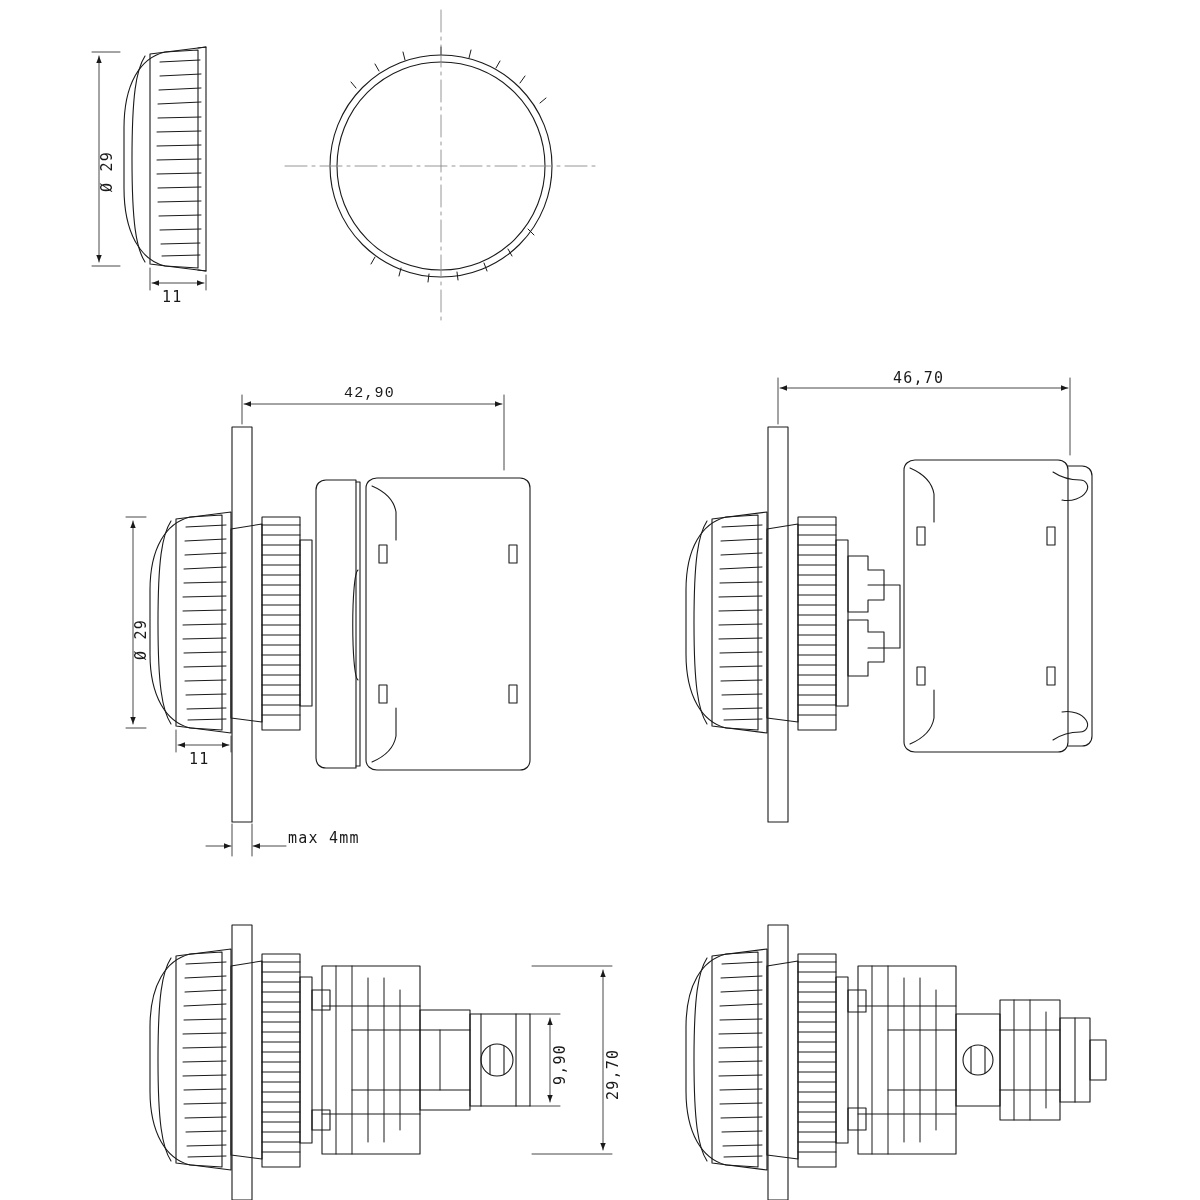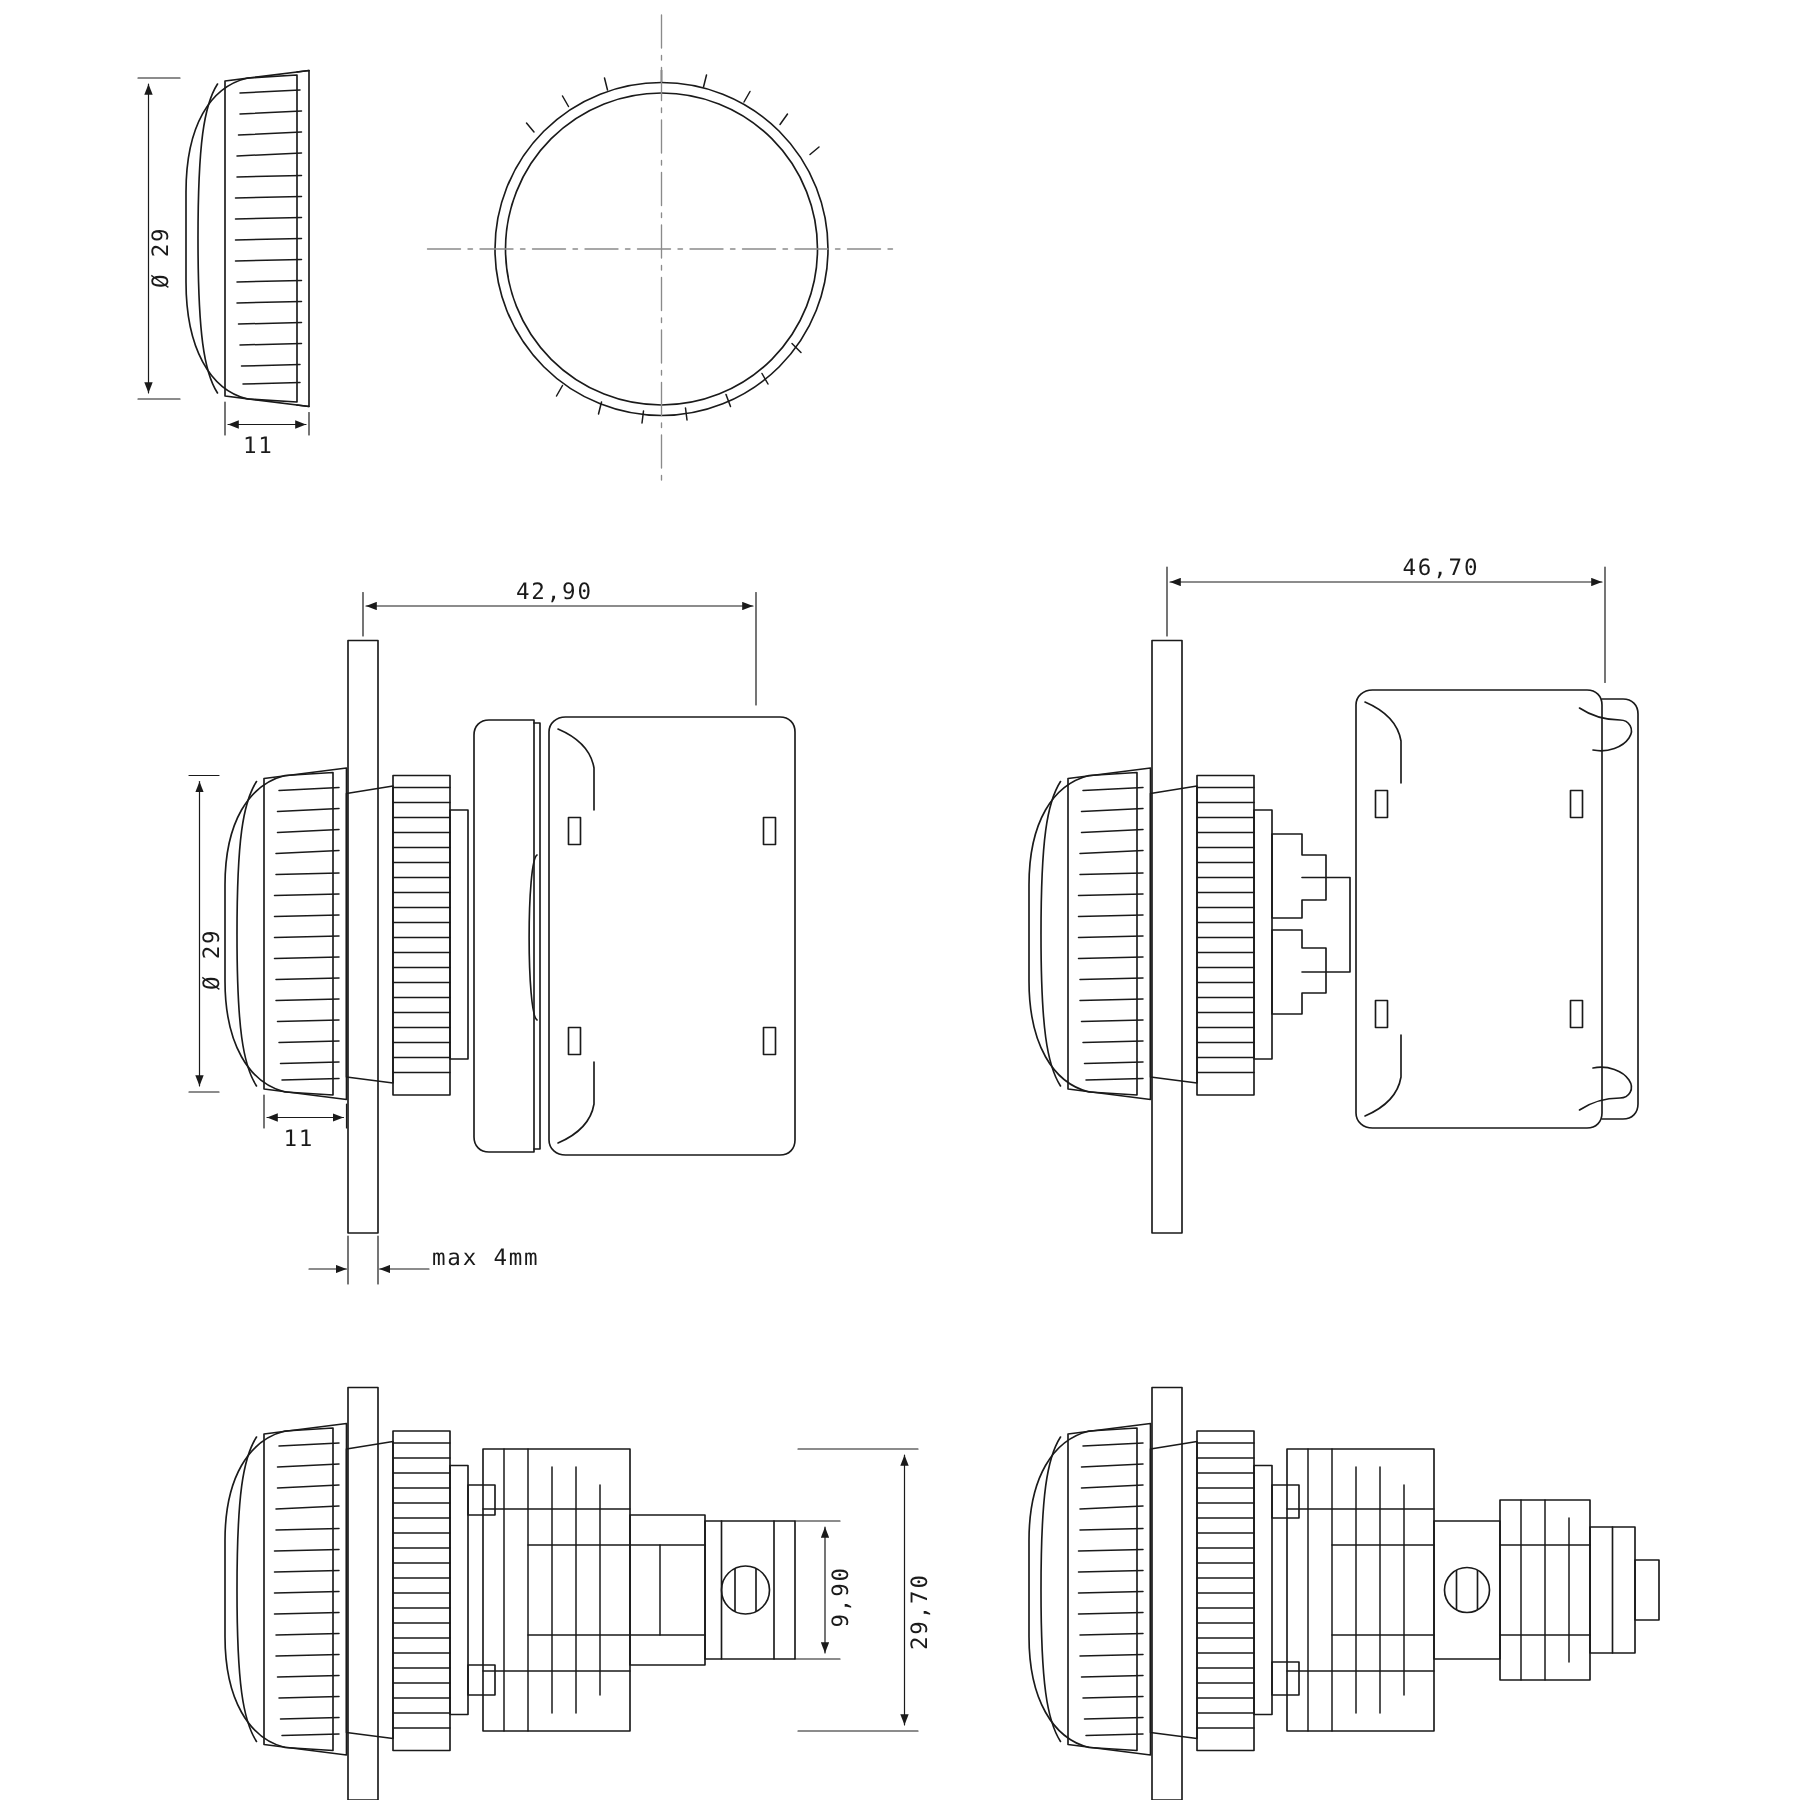--- a/index.html
+++ b/index.html
@@ -446,23 +446,23 @@
         <path d="M1075 1018 L1075 1102"></path>
         <path d="M1090 1040 L1106 1040 L1106 1080 L1090 1080 Z"></path>
       </g>
 
     </g>
   </svg>
 
   <div class="dim-label vert" style="left:98px; top:192px;">Ø 29</div>
   <div class="dim-label" style="left:162px; top:288px;">11</div>
 
-  <div class="dim-label" style="left:344px; top:385px;">42,90</div>
+  <div class="dim-label" style="left:344px; top:385px;font-family:Liberation Mono, monospace;">42,90</div>
   <div class="dim-label vert" style="left:132px; top:660px;">Ø 29</div>
   <div class="dim-label" style="left:189px; top:750px;">11</div>
   <div class="dim-label" style="left:288px; top:829px;text-align:right;">max 4mm</div>
 
-  <div class="dim-label" style="left:935px; top:369px;">46,70</div>
+  <div class="dim-label" style="left:893px; top:369px;">46,70</div>
 
   <div class="dim-label vert" style="left:551px; top:1085px;">9,90</div>
   <div class="dim-label vert" style="left:604px; top:1100px;">29,70</div>
 
 </div>
 
 </body></html>

